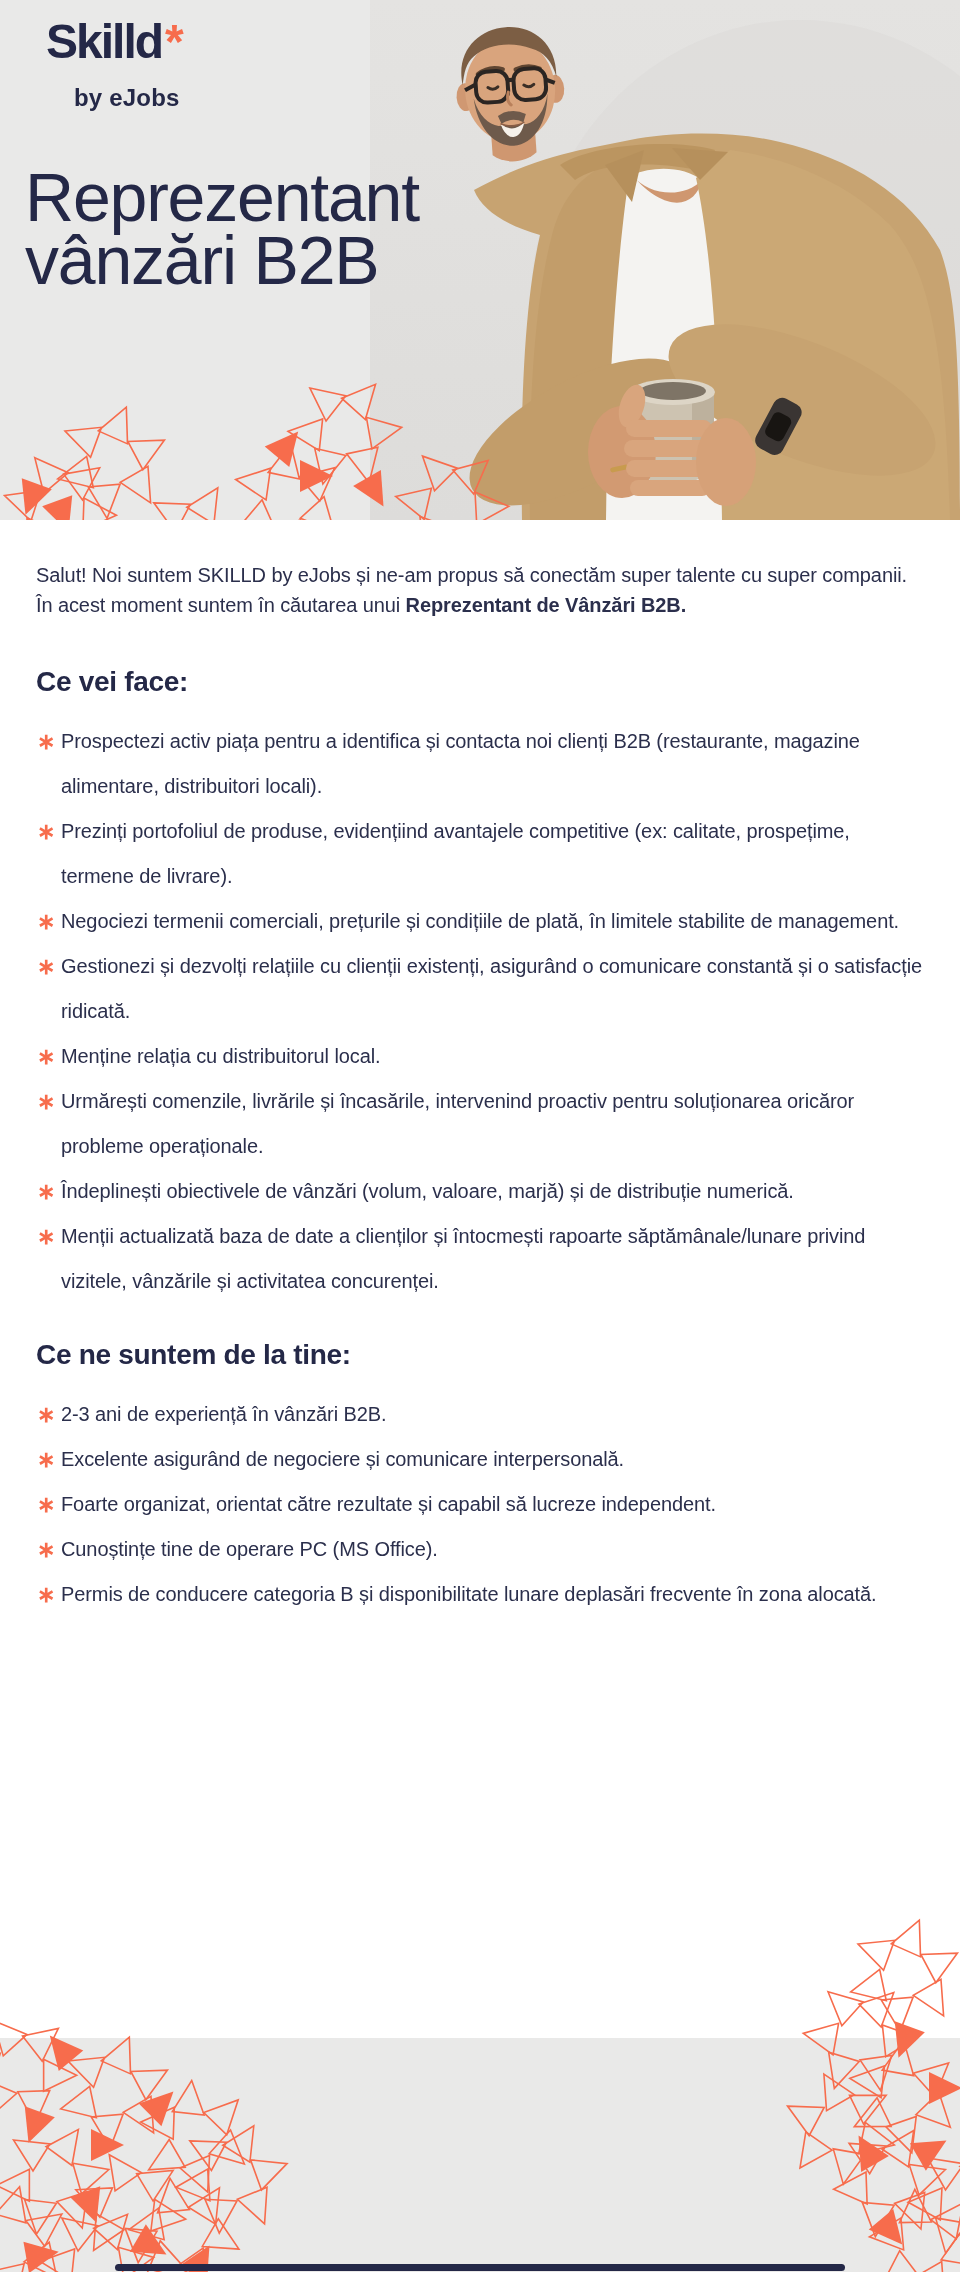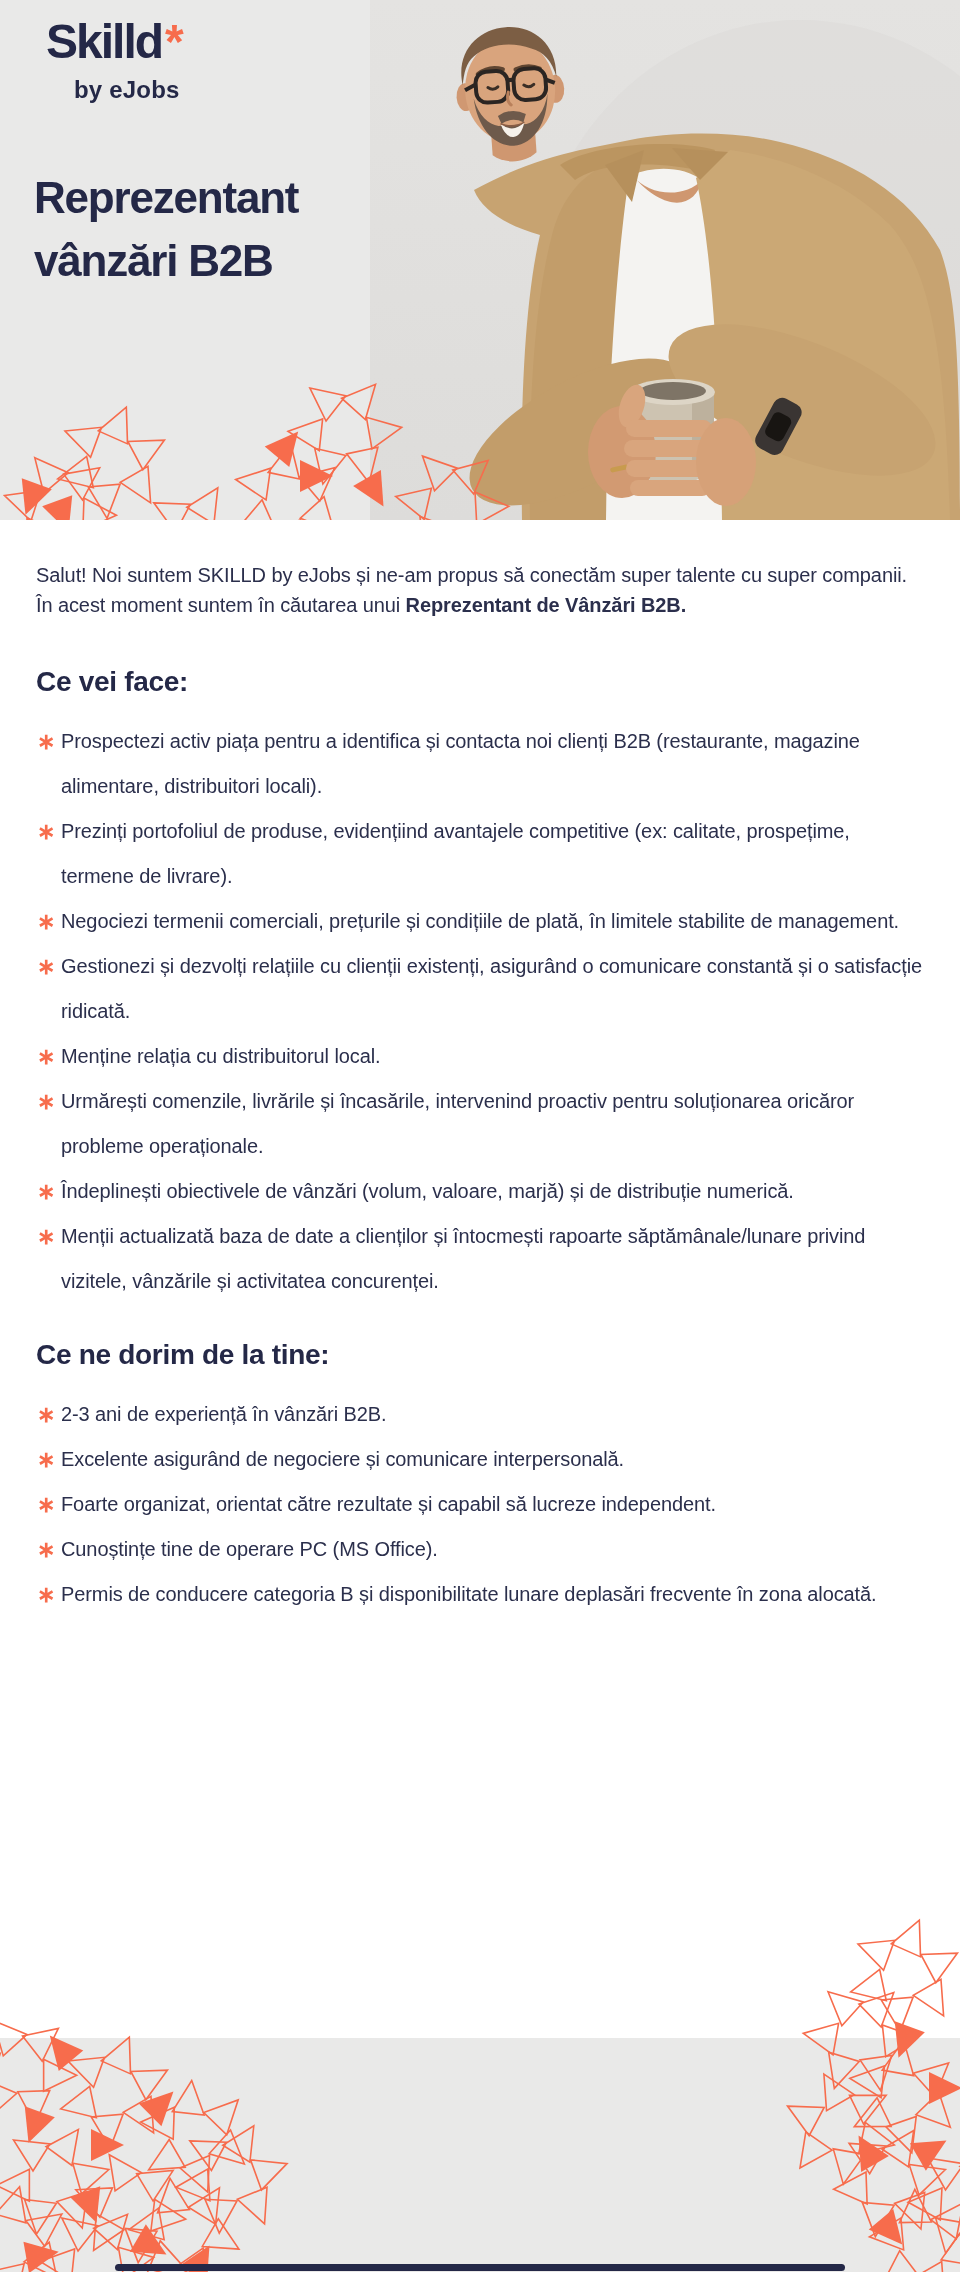--- a/index.html
+++ b/index.html
@@ -11,22 +11,22 @@
   *{box-sizing:border-box;}
   html,body{margin:0;padding:0;}
   body{font-family:"Liberation Sans", sans-serif; background:#ffffff;}
   .page{position:relative;width:960px;height:2272px;margin:0 auto;background:#ffffff;overflow:hidden;color:var(--ink);}
 
   
   .header{position:absolute;left:0;top:0;width:960px;height:672px;background:var(--gray);}
   .photo{position:absolute;right:0;top:0;width:590px;height:520px;overflow:hidden;}
   .logo{position:absolute;left:46px;top:18px;font-size:48px;font-weight:800;letter-spacing:-2px;color:var(--ink);line-height:1;}
   .logo-star{color:var(--accent);margin-left:3px;font-weight:800;}
-  .logo-sub{position:absolute;left:74px;top:76px;font-size:24px;font-weight:700;letter-spacing:.2px;color:var(--ink);}
-  .job-title{position:absolute;left:34px;top:166px;font-size:44px;line-height:63px;font-weight:700;letter-spacing:-1.2px;color:var(--ink);}
+  .logo-sub{position:absolute;left:74px;top:84px;font-size:24px;font-weight:700;letter-spacing:.2px;color:var(--ink);}
+  .job-title{position:absolute;left:25px;top:166px;font-size:68px;line-height:63px;font-weight:400;letter-spacing:-1.2px;color:var(--ink);}
   .header-deco{position:absolute;left:0;top:378px;width:960px;height:142px;pointer-events:none;}
 
   
   .pw-o{fill:none;stroke:var(--accent);stroke-width:1.6px;}
   .tf{fill:var(--accent);stroke:none;}
 
   
   .content{position:absolute;left:0;top:520px;width:960px;background:#ffffff;}
   .inner{padding:40px 36px 0 36px;}
   .intro p{margin:0 0 9px 0;font-size:20px;line-height:30px;color:var(--body-ink);letter-spacing:-0.1px;}
@@ -203,21 +203,21 @@
             <span class="bullet">∗</span>
             <span>Îndeplinești obiectivele de vânzări (volum, valoare, marjă) și de distribuție numerică.</span>
           </li>
 
           <li>
             <span class="bullet">∗</span>
             <span>Menții actualizată baza de date a clienților și întocmești rapoarte săptămânale/lunare privind vizitele, vânzările și activitatea concurenței.</span>
           </li>
         </ul>
 
-      <h2 class="section-heading second">Ce ne dorim de la tine:</h2>
+      <h2 class="section-heading second">Ce ne suntem de la tine:</h2>
       <ul class="list">
 
           <li>
             <span class="bullet">∗</span>
             <span>2-3 ani de experiență în vânzări B2B.</span>
           </li>
 
           <li>
             <span class="bullet">∗</span>
             <span>Excelente asigurând de negociere și comunicare interpersonală.</span>

